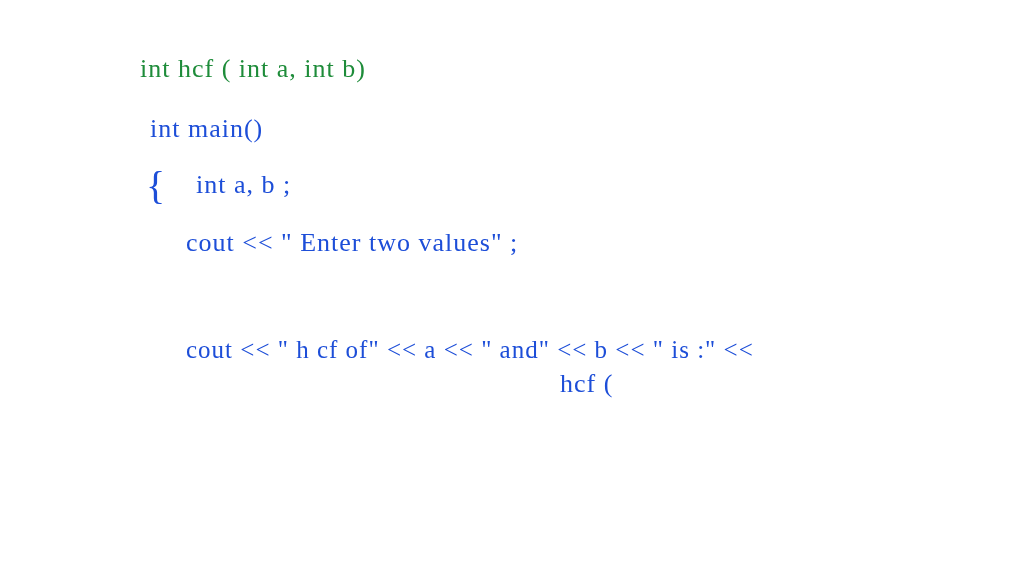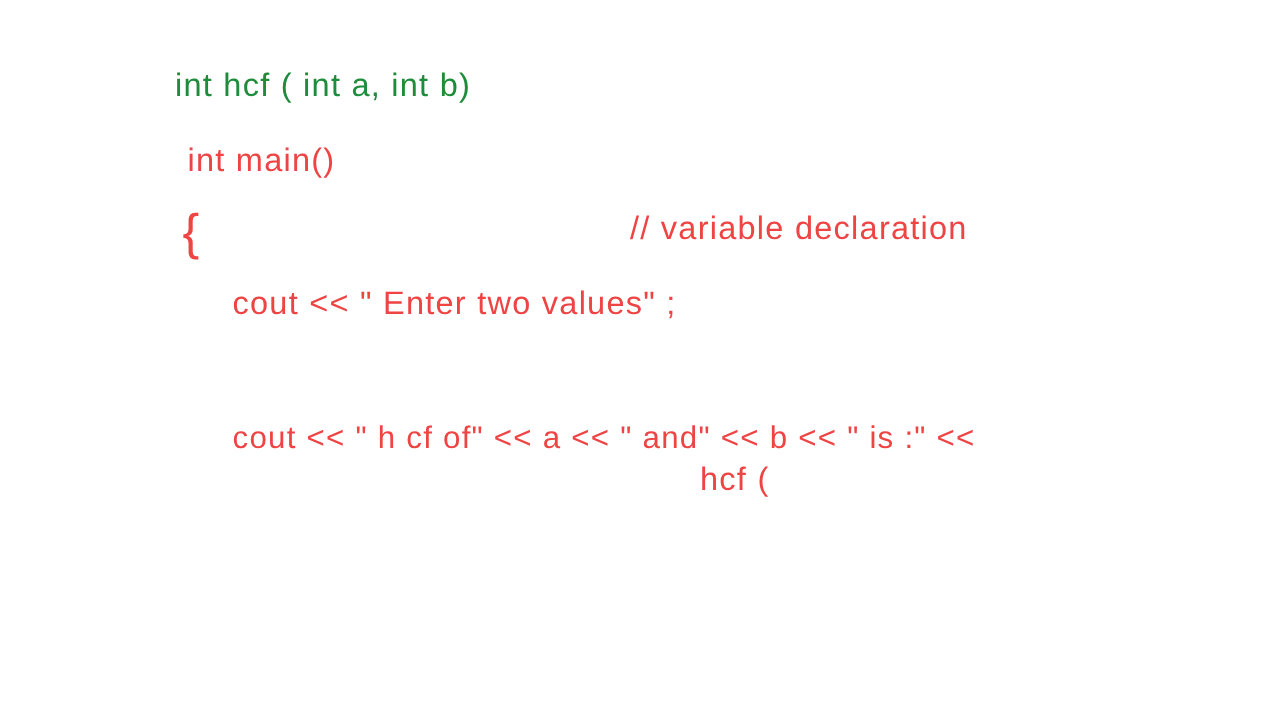--- a/index.html
+++ b/index.html
@@ -6,48 +6,48 @@
     html, body {
       width: 1024px;
       height: 576px;
       background: #ffffff;
       overflow: hidden;
     }
     .canvas {
       position: relative;
       width: 860px;
       height: 576px;
-      font-family: Liberation Sans, sans-serif;
+      font-family: Liberation Serif, serif;
       font-size: 26px;
       line-height: 1.3;
     }
     .line {
       position: absolute;
       white-space: nowrap;
       letter-spacing: 1px;
     }
     .green { color: #1e8c3a; }
-    .blue  { color: #ef4444; }
+    .blue  { color: #1d4ed8; }
     .brace {
       font-size: 40px;
       font-weight: normal;
     }
     .nowrap { white-space: nowrap; }
   </style>
 </head>
 <body>
 
 <div class="canvas">
 
   <div class="line green" style="left:140px; top:52px;">int   hcf ( int a, int b)</div>
 
   <div class="line blue" style="left:150px; top:112px;">int main()</div>
 
   <div class="line blue brace" style="left:146px; top:160px;">{</div>
-  <div class="line blue" style="left:504px; top:166px;">// variable  declaration</div>
+  <div class="line blue" style="left:196px; top:168px;">int  a, b ;</div>
 
   <div class="line blue" style="left:186px; top:226px;">cout &lt;&lt; " Enter two values" ;</div>
 
 
   <div class="line blue nowrap" style="left:186px; top:334px; font-size:25px;">cout  &lt;&lt;  " h cf  of"  &lt;&lt; a  &lt;&lt; " and"  &lt;&lt; b  &lt;&lt; " is :" &lt;&lt;</div>
 
   <div class="line blue" style="left:560px; top:367px;">hcf (</div>
 
 </div>
 

